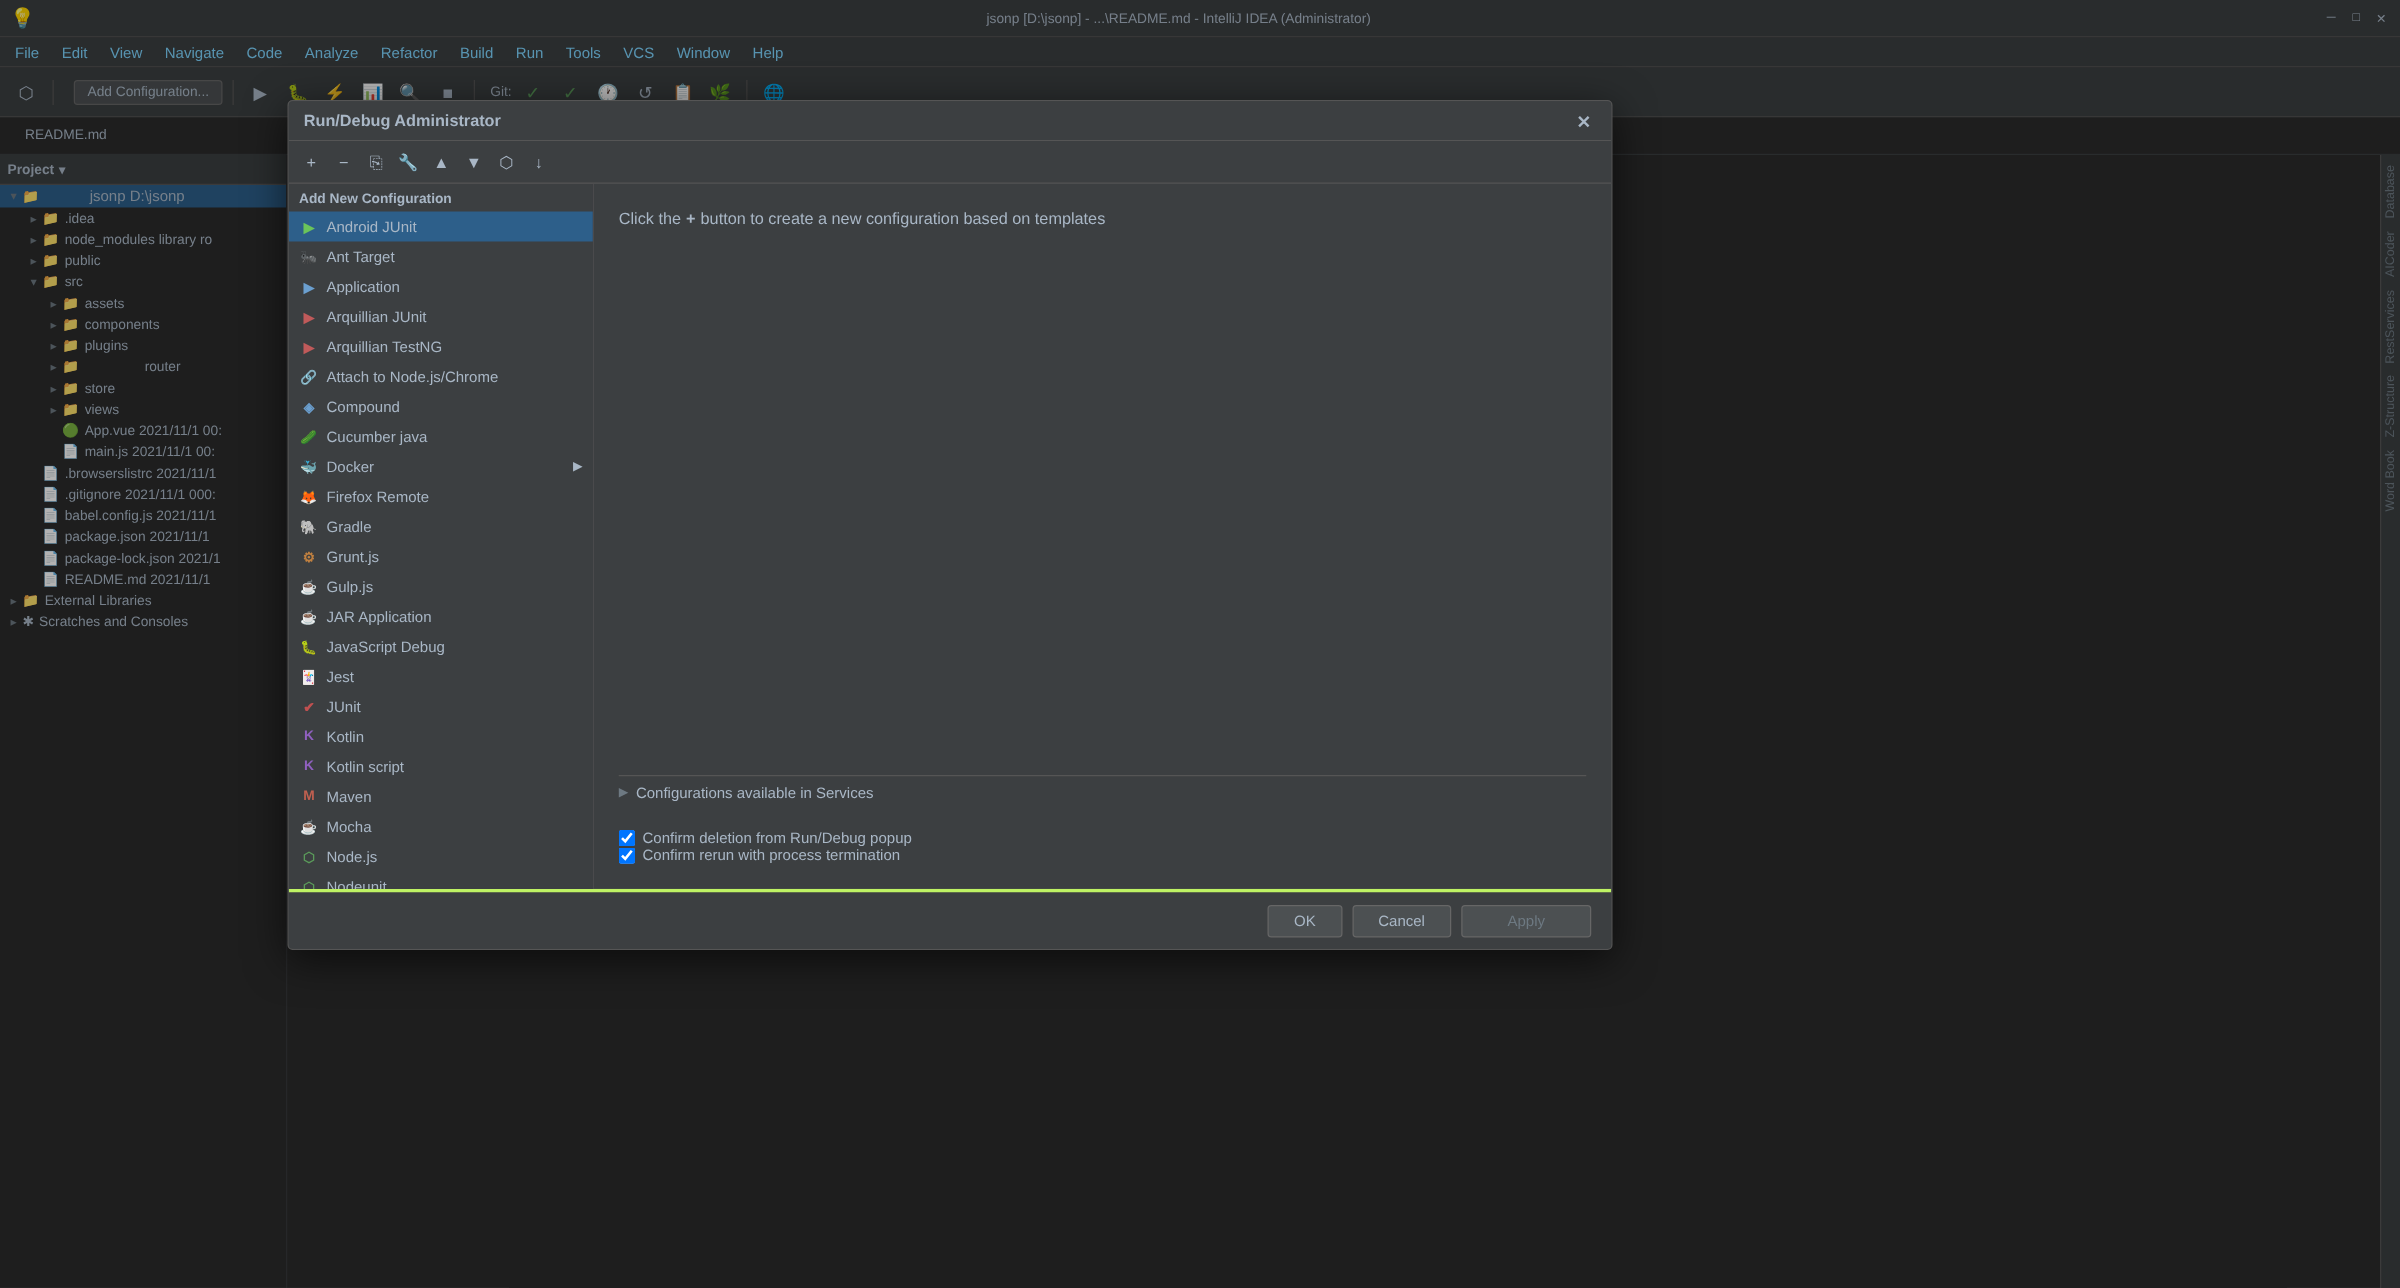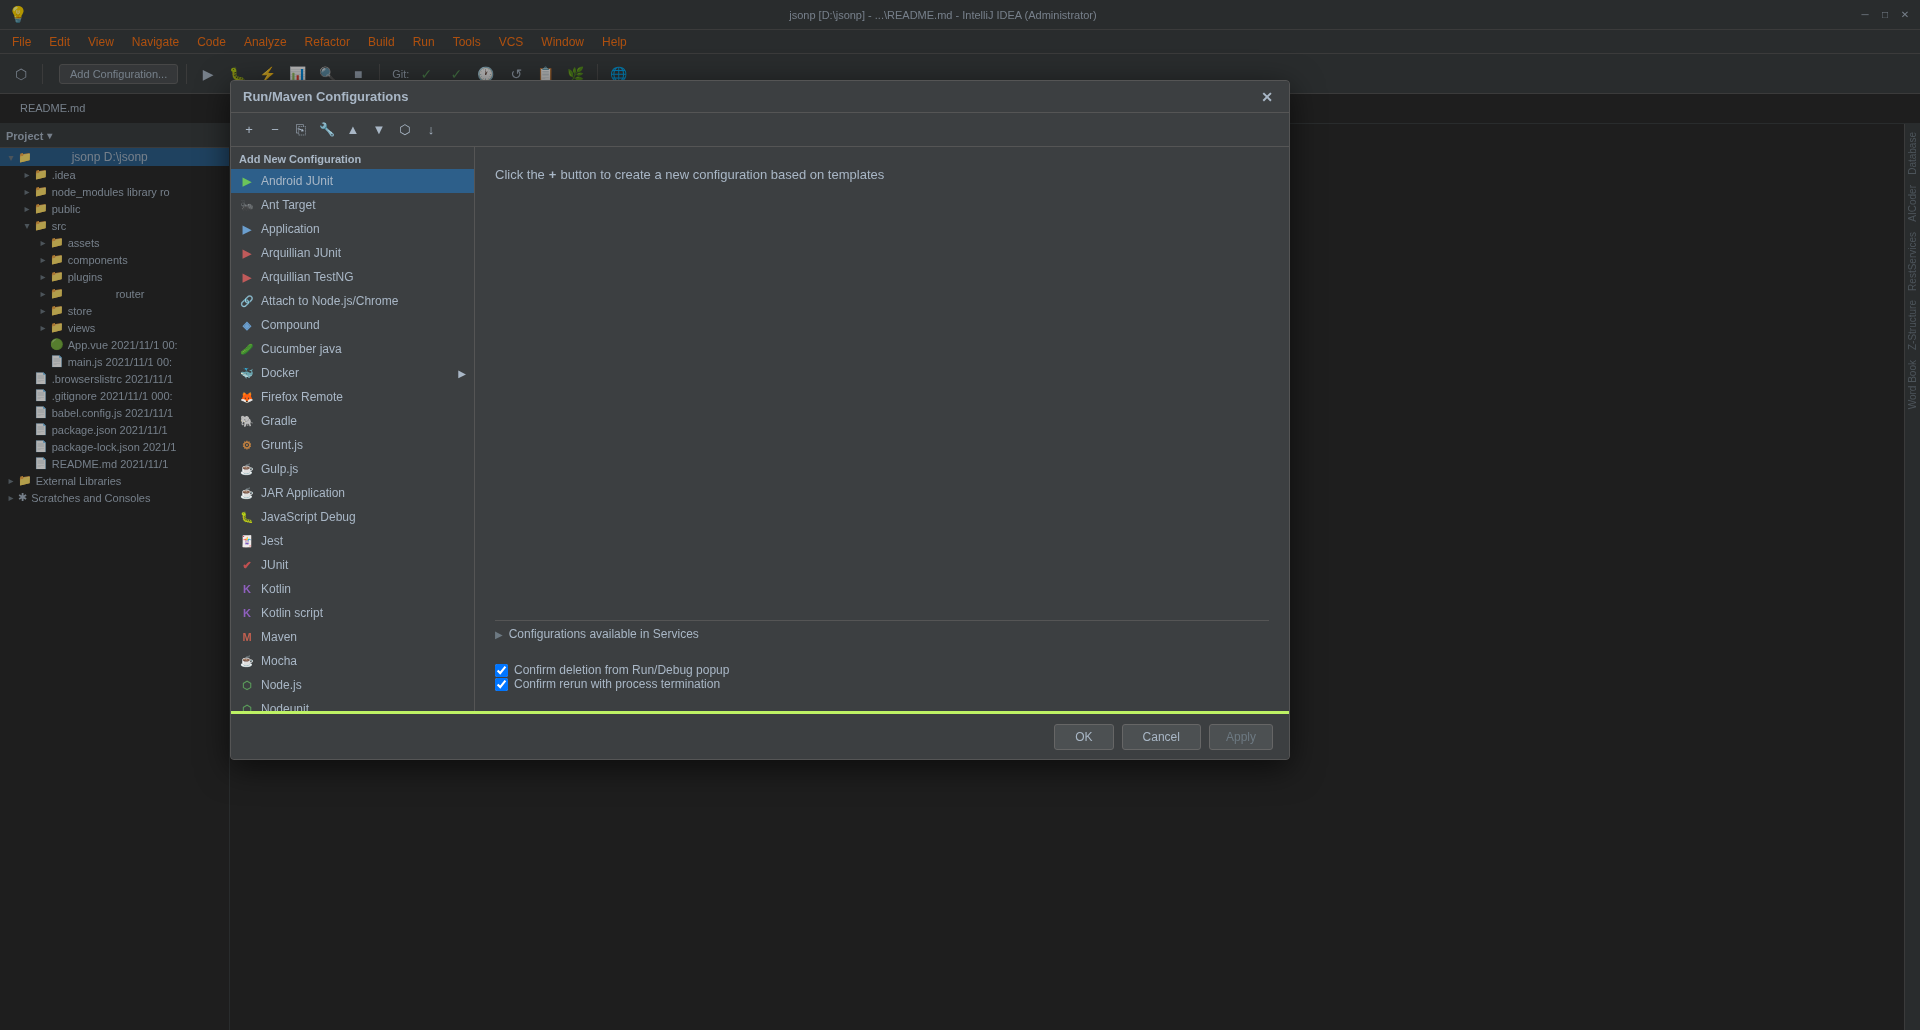--- a/index.html
+++ b/index.html
@@ -41,21 +41,21 @@
       background: #3c3f41;
       display: flex;
       align-items: center;
       padding: 0 4px;
       border-bottom: 1px solid #555;
       gap: 2px;
     }
     .menu-item {
       padding: 2px 8px;
       font-size: 12px;
-      color: #f97316;
+      color: #7dd3fc;
       cursor: pointer;
       border-radius: 3px;
     }
 
     
     .toolbar {
       height: 40px;
       background: #3c3f41;
       display: flex;
       align-items: center;
@@ -302,21 +302,21 @@
       color: #a9b7c6;
       padding: 5px 20px;
       border-radius: 3px;
       cursor: pointer;
       font-size: 12px;
     }
     .btn-apply {
       background: #4c5052;
       border: 1px solid #666;
       color: #6d7982;
-      padding: 5px 16px;
+      padding: 5px 36px;
       border-radius: 3px;
       cursor: not-allowed;
       font-size: 12px;
     }
 
     
     .right-panel {
       width: 16px;
       background: #3c3f41;
       border-left: 1px solid #555;
@@ -561,21 +561,21 @@
     <div class="right-panel-label">RestServices</div>
     <div class="right-panel-label">Z-Structure</div>
     <div class="right-panel-label">Word Book</div>
   </div>
 </div>
 
 <div class="modal-overlay">
   <div class="dialog">
 
     <div class="dialog-title-bar">
-      <span>Run/Maven Configurations</span>
+      <span>Run/Debug Administrator</span>
       <div class="dialog-close">✕</div>
     </div>
 
     <div class="dialog-toolbar">
       <div class="dialog-toolbar-btn" title="Add">+</div>
       <div class="dialog-toolbar-btn" title="Remove">−</div>
       <div class="dialog-toolbar-btn" title="Copy">⎘</div>
       <div class="dialog-toolbar-btn" title="Edit">🔧</div>
       <div class="dialog-toolbar-btn" title="Move Up">▲</div>
       <div class="dialog-toolbar-btn" title="Move Down">▼</div>

